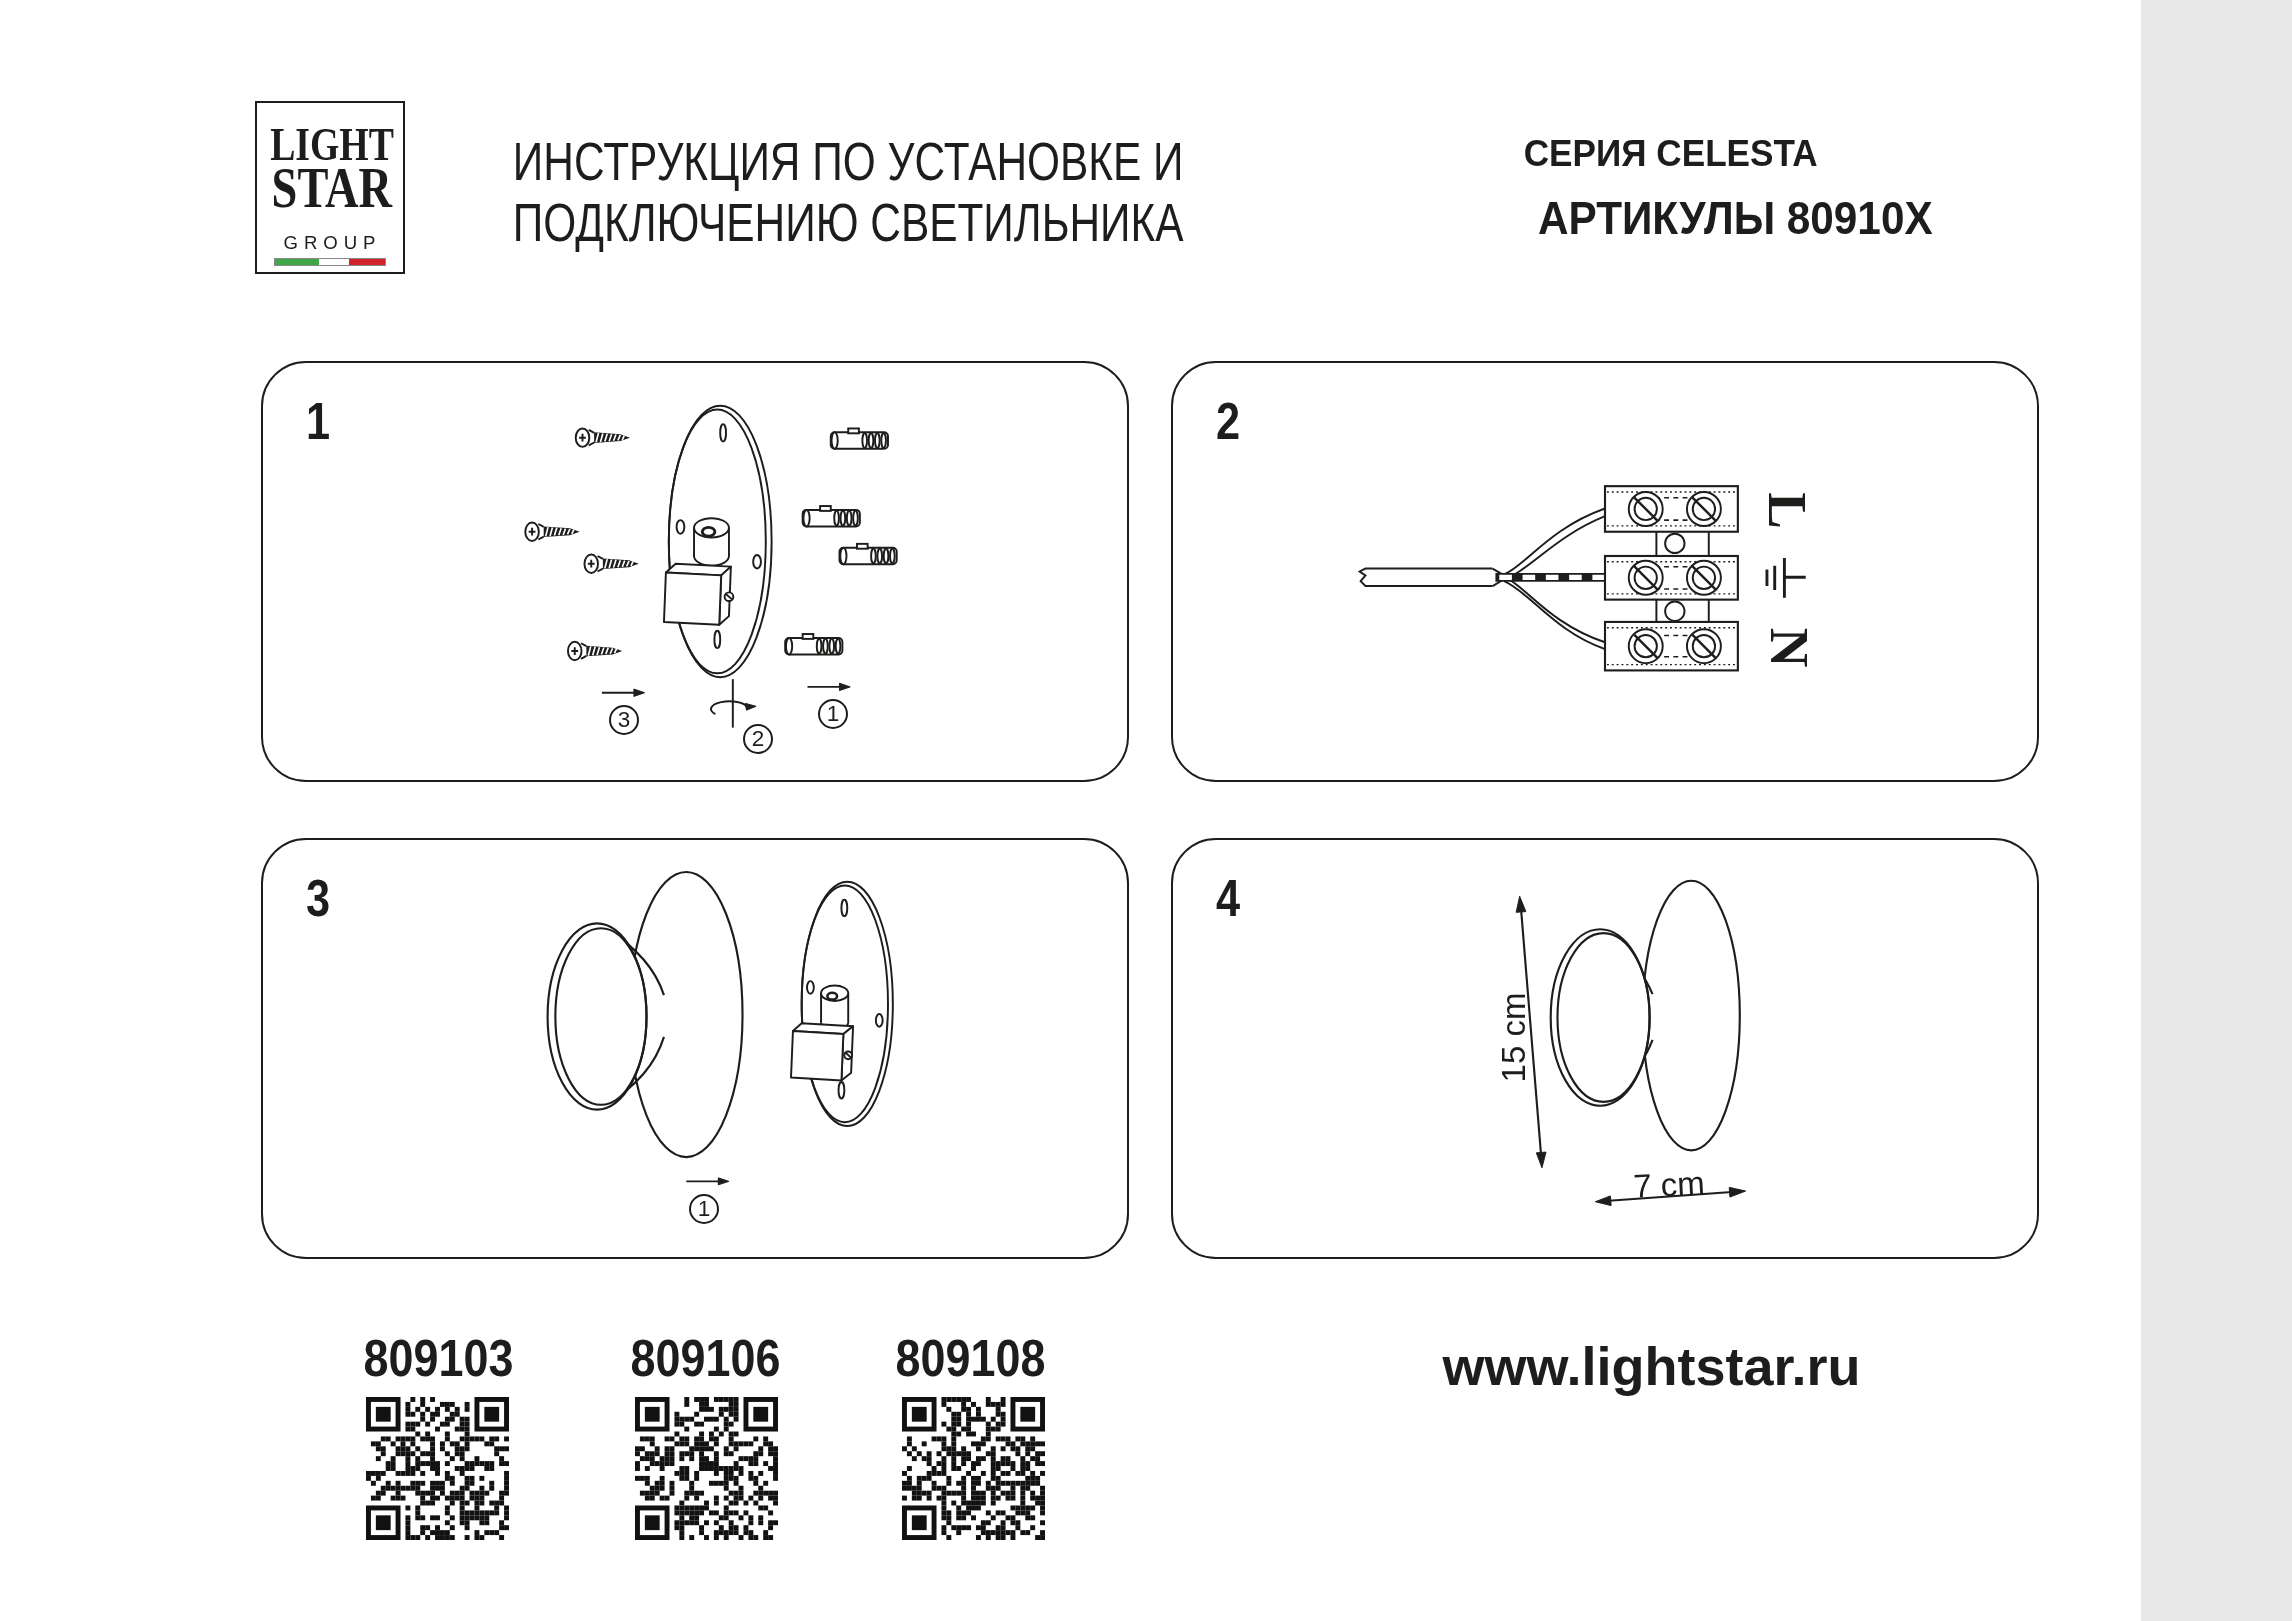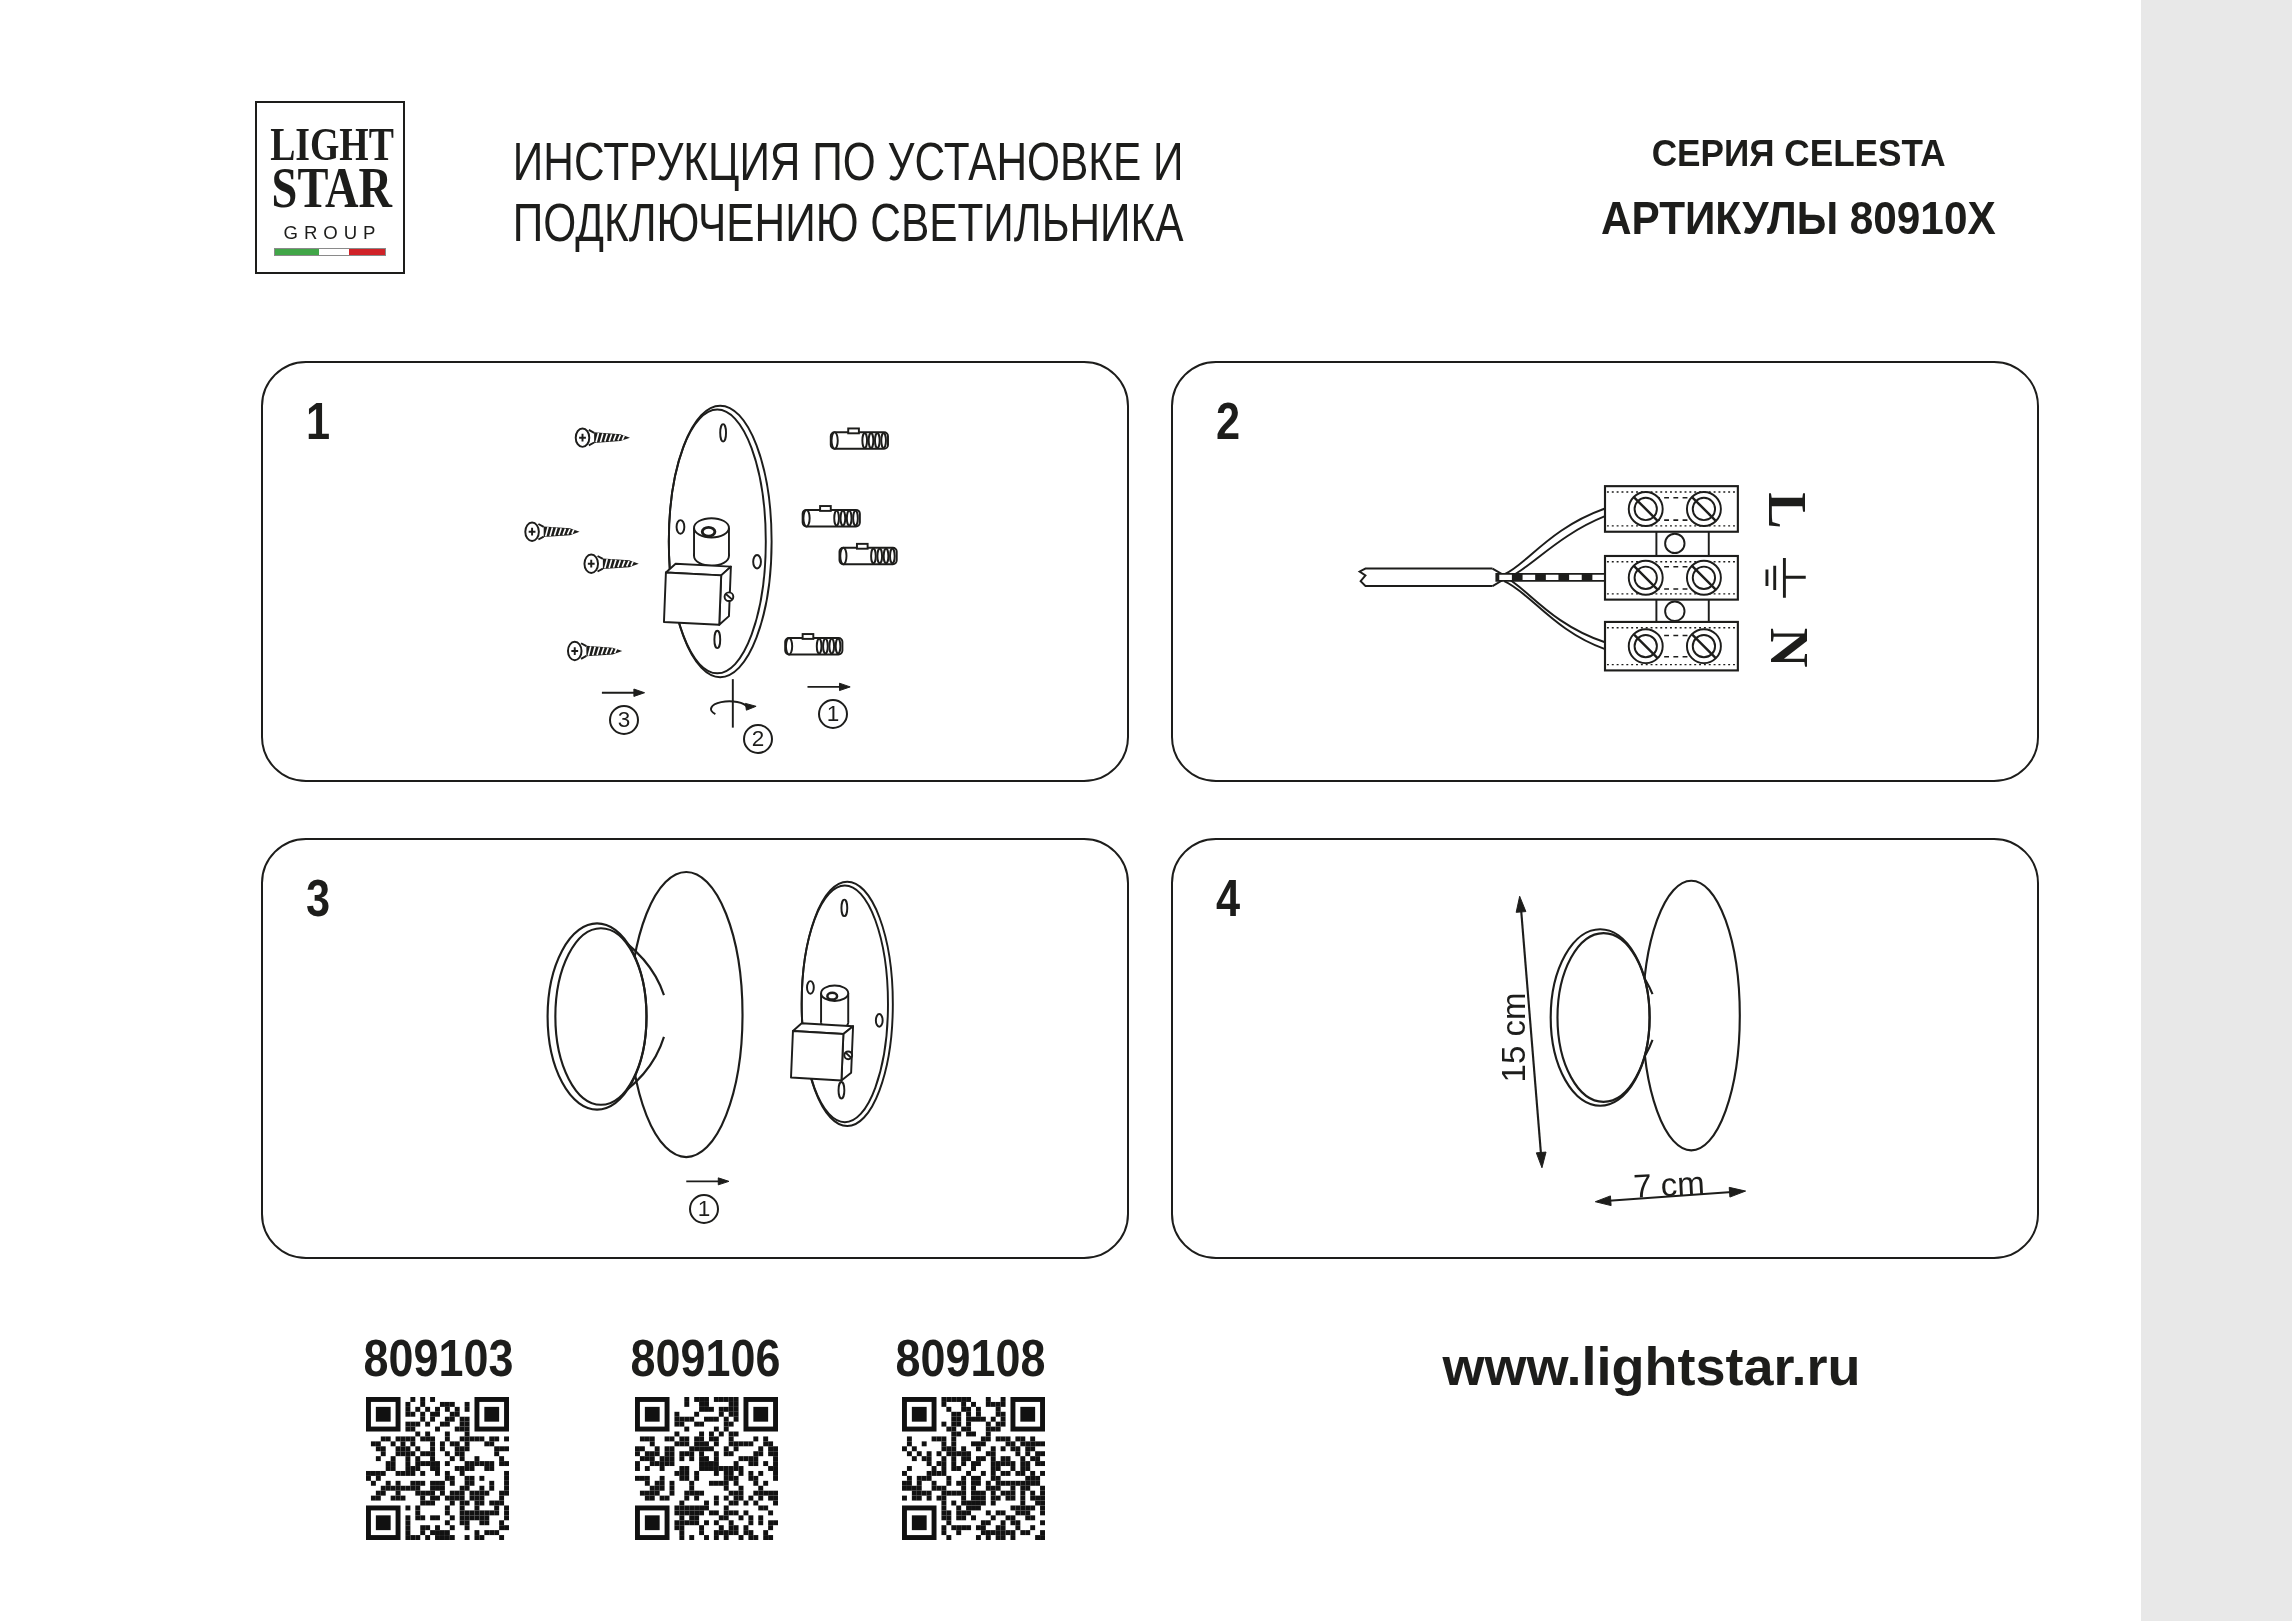--- a/index.html
+++ b/index.html
@@ -4,30 +4,30 @@
 <style>
   html,body{margin:0;padding:0;background:#e8e8e8;}
   #page{position:relative;width:2093px;height:1621px;background:#ffffff;
         font-family:"Liberation Sans",sans-serif;color:#1d1d1b;overflow:hidden;padding-left:48px;}
 
   
   .logo-box{position:absolute;left:255px;top:101px;width:150px;height:173px;
             border:2px solid #1d1d1b;box-sizing:border-box;text-align:center;background:#fff;}
   .logo-w1{margin-top:21.6px;font:700 46px/39px "Liberation Serif",serif;transform:scaleX(.82);}
   .logo-w2{font:700 58px/47px "Liberation Serif",serif;transform:scaleX(.8);}
-  .logo-w3{margin-top:13px;font:400 18.6px/18.6px "Liberation Sans",sans-serif;letter-spacing:5.9px;text-indent:4.9px;}
+  .logo-w3{margin-top:23px;font:400 18.6px/18.6px "Liberation Sans",sans-serif;letter-spacing:5.9px;text-indent:4.9px;}
   .flag{margin:5.9px auto 0;width:112px;height:7.8px;display:flex;border:1px solid #8a8a8a;box-sizing:border-box;}
   .flag span{height:100%;}
   .flag .f1{width:40%;} .flag .f2{width:27%;} .flag .f3{width:33%;}
 
   .title{position:absolute;left:407px;top:131px;width:882px;text-align:center;
          font-weight:400;font-size:53px;line-height:61px;white-space:nowrap;}
   .title .tline{display:inline-block;transform:scaleX(.8);transform-origin:center;}
 
-  .series-box{position:absolute;left:1475px;top:135px;width:647px;text-align:center;white-space:nowrap;}
+  .series-box{position:absolute;left:1516px;top:135px;width:647px;text-align:left;white-space:nowrap;}
   .series-line{font-weight:700;font-size:37px;line-height:37px;display:inline-block;transform:scaleX(.95);}
   .articles-line{margin-top:21.6px;font-weight:700;font-size:47px;line-height:47px;display:inline-block;transform:scaleX(.9);}
 
   
   .panel{position:absolute;width:868px;height:421px;border:2.5px solid #1d1d1b;
          border-radius:45px;box-sizing:border-box;background:#fff;}
   .panel svg{position:absolute;left:0;top:0;width:100%;height:100%;}
   .step-num{position:absolute;left:43px;top:33px;font-size:51px;line-height:51px;font-weight:700;
             transform:scaleX(.85);transform-origin:left top;}
   .callout{position:absolute;width:30px;height:30px;border:2.5px solid #1d1d1b;border-radius:50%;

